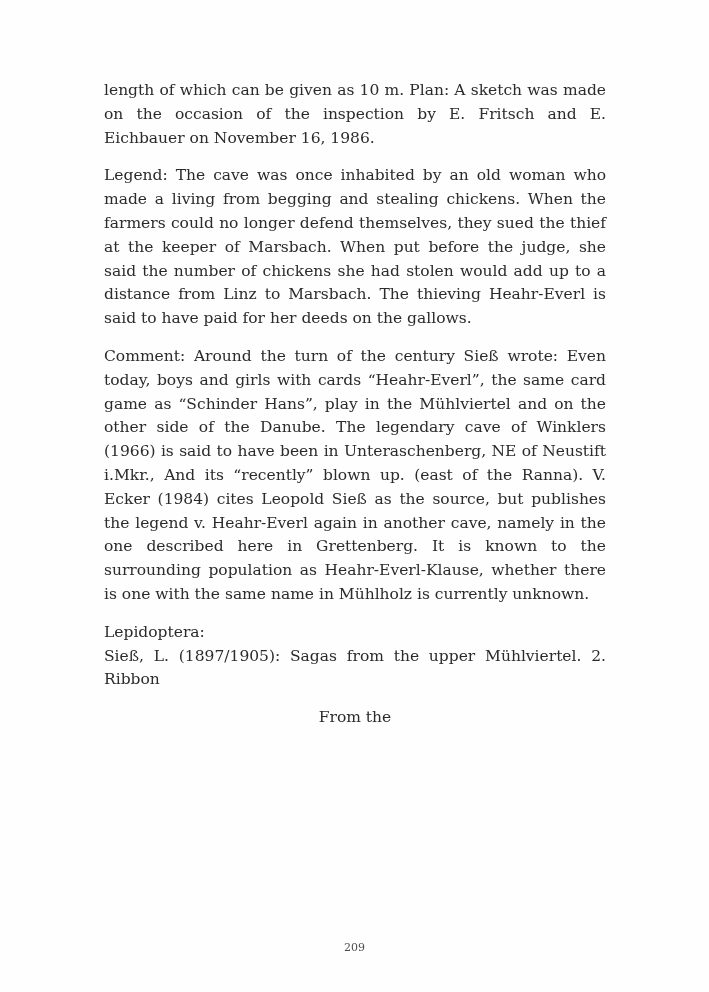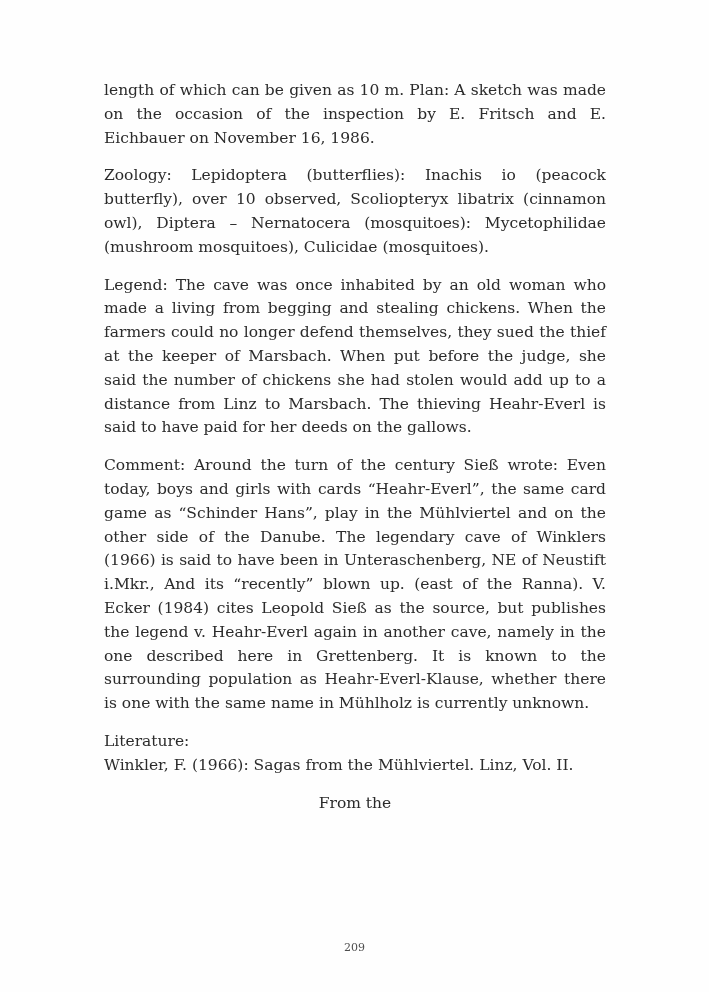--- a/index.html
+++ b/index.html
@@ -56,23 +56,22 @@
     color: #4d4d4d;
     font-family: "DejaVu Serif", serif;
   }
 </style>
 </head>
 <body>
 
 <div class="page">
   <div class="text-block">
     <p class="para">length of which can be given as 10 m. Plan: A sketch was made on the occasion of the inspection by E. Fritsch and E. Eichbauer on November 16, 1986.</p>
-    <p class="para">Zoology: Lepidoptera (butterflies): Inachis io (peacock butterfly), over 10 observed, Scoliopteryx libatrix (cinnamon owl), Diptera – Nernatocera (mosquitoes): Mycetophilidae (mushroom mosquitoes), Culicidae (mosquitoes).</p>
     <p class="para">Legend: The cave was once inhabited by an old woman who made a living from begging and stealing chickens. When the farmers could no longer defend themselves, they sued the thief at the keeper of Marsbach. When put before the judge, she said the number of chickens she had stolen would add up to a distance from Linz to Marsbach. The thieving Heahr-Everl is said to have paid for her deeds on the gallows.</p>
     <p class="para">Comment: Around the turn of the century Sieß wrote: Even today, boys and girls with cards “Heahr-Everl”, the same card game as “Schinder Hans”, play in the Mühlviertel and on the other side of the Danube. The legendary cave of Winklers (1966) is said to have been in Unteraschenberg, NE of Neustift i.Mkr., And its “recently” blown up. (east of the Ranna). V. Ecker (1984) cites Leopold Sieß as the source, but publishes the legend v. Heahr-Everl again in another cave, namely in the one described here in Grettenberg. It is known to the surrounding population as Heahr-Everl-Klause, whether there is one with the same name in Mühlholz is currently unknown.</p>
     <div class="literature">
-      <div class="lit-heading">Literature:</div>
-      <div class="lit-entry">Winkler, F. (1966): Sagas from the Mühlviertel. Linz, Vol. II.</div>
+      <div class="lit-heading">Lepidoptera:</div>
+      <div class="lit-entry">Sieß, L. (1897/1905): Sagas from the upper Mühlviertel. 2. Ribbon</div>
     </div>
     <p class="para closing">From the</p>
   </div>
   <div class="page-number">209</div>
 </div>
 
 </body></html>

